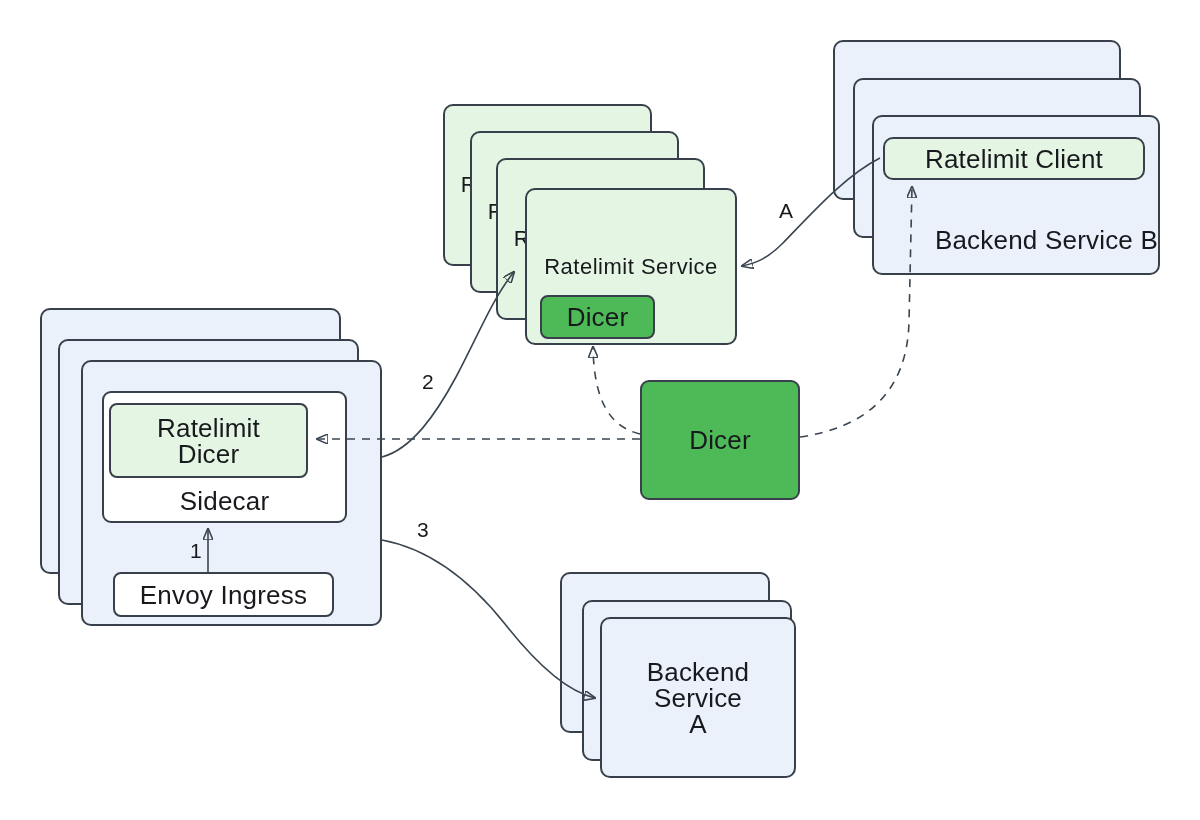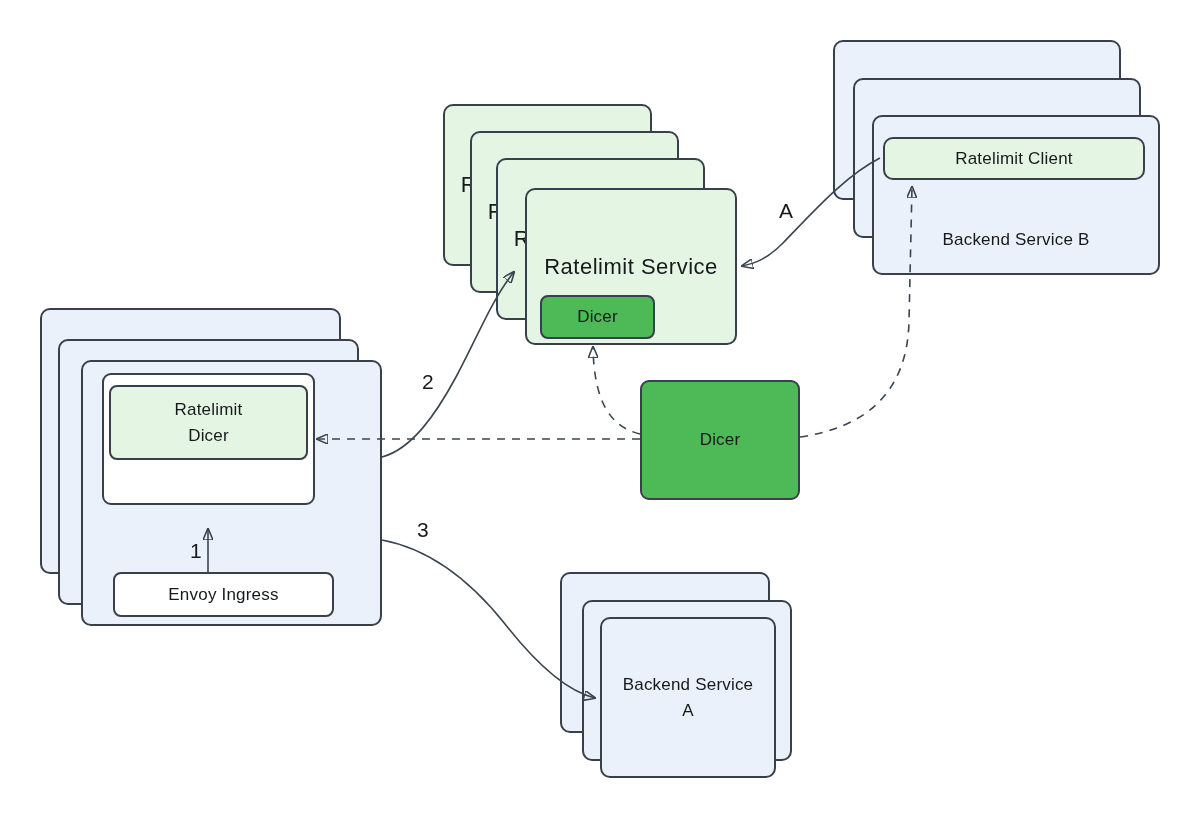--- a/index.html
+++ b/index.html
@@ -15,48 +15,49 @@
     font-family:"Liberation Sans",sans-serif;color:var(--text);
   }
   .card{
     position:absolute;box-sizing:border-box;
     border:2px solid var(--line);border-radius:10px;background:var(--pod);
   }
   .svc{background:var(--svc);}
   .white{background:#fff;border-radius:9px;}
   .accent{background:var(--accent);border-radius:9px;}
   .center{display:flex;align-items:center;justify-content:center;text-align:center;}
-  .label{font-size:17px;line-height:26px;letter-spacing:.2px;color:var(--text);}
+  .label{font-size:26px;line-height:26px;letter-spacing:.2px;color:var(--text);}
   .rl-label{font-size:22px;letter-spacing:.5px;white-space:nowrap;}
   .abs{position:absolute;}
   .bottom-label{position:absolute;left:0;right:0;bottom:7px;text-align:center;}
   .edge-label{
     position:absolute;transform:translate(-50%,-50%);
     font-size:21px;letter-spacing:.2px;color:var(--text);
   }
   svg.edges{position:absolute;left:0;top:0;pointer-events:none;}
   svg.edges path{fill:none;stroke:#3A4550;stroke-width:1.6px;}
   svg.edges path.dashed{stroke-dasharray:8 7;}
 </style>
 </head>
 <body>
 
 <div id="canvas">
 
   <div class="card" style="left:40px;top:308px;width:301px;height:266px"></div>
   <div class="card" style="left:58px;top:339px;width:301px;height:266px"></div>
   <div class="card" style="left:81px;top:360px;width:301px;height:266px">
 
-    <div class="card white" style="left:19px;top:11px;width:213px;height:132px">
+    <div class="card white" style="left:19px;top:29px;width:245px;height:132px">
       <div class="card svc center" style="left:5px;top:10px;width:199px;height:75px;border-radius:8px">
         <div class="label">
           <div>Ratelimit</div>
           <div>Dicer</div>
         </div>
       </div>
+      <div class="bottom-label label">Sidecar</div>
     </div>
 
     <div class="card white center" style="left:30px;top:210px;width:221px;height:45px;border-radius:8px">
       <span class="label">Envoy Ingress</span>
     </div>
   </div>
 
   <div class="card svc center" style="left:443px;top:104px;width:209px;height:162px">
     <span class="rl-label">Ratelimit Service</span>
   </div>
@@ -72,30 +73,30 @@
       <span class="label">Dicer</span>
     </div>
   </div>
 
   <div class="card" style="left:833px;top:40px;width:288px;height:160px"></div>
   <div class="card" style="left:853px;top:78px;width:288px;height:160px"></div>
   <div class="card" style="left:872px;top:115px;width:288px;height:160px">
     <div class="card svc center" style="left:9px;top:20px;width:262px;height:43px">
       <span class="label">Ratelimit Client</span>
     </div>
-    <div class="label abs" style="left:0;right:0;top:110px;text-align:center">Backend Service B</div>
+    <div class="label abs" style="left:0;right:0;top:110px;text-align:right">Backend Service B</div>
   </div>
 
   <div class="card accent center" style="left:640px;top:380px;width:160px;height:120px">
     <span class="label">Dicer</span>
   </div>
 
   <div class="card" style="left:560px;top:572px;width:210px;height:161px"></div>
   <div class="card" style="left:582px;top:600px;width:210px;height:161px"></div>
-  <div class="card center" style="left:600px;top:617px;width:176px;height:161px">
+  <div class="card center" style="left:600px;top:617px;width:196px;height:161px">
     <div class="label">
       <div>Backend Service</div>
       <div>A</div>
     </div>
   </div>
 
   <svg class="edges" width="1200" height="820" viewBox="0 0 1200 820">
     <defs>
       <marker id="arrow" markerUnits="userSpaceOnUse" markerWidth="12" markerHeight="10" viewBox="0 0 12 10" refX="11" refY="5" orient="auto-start-reverse">
         <path d="M0,0 L12,5 L0,10 Z" fill="#3A4550" stroke="none"></path>

